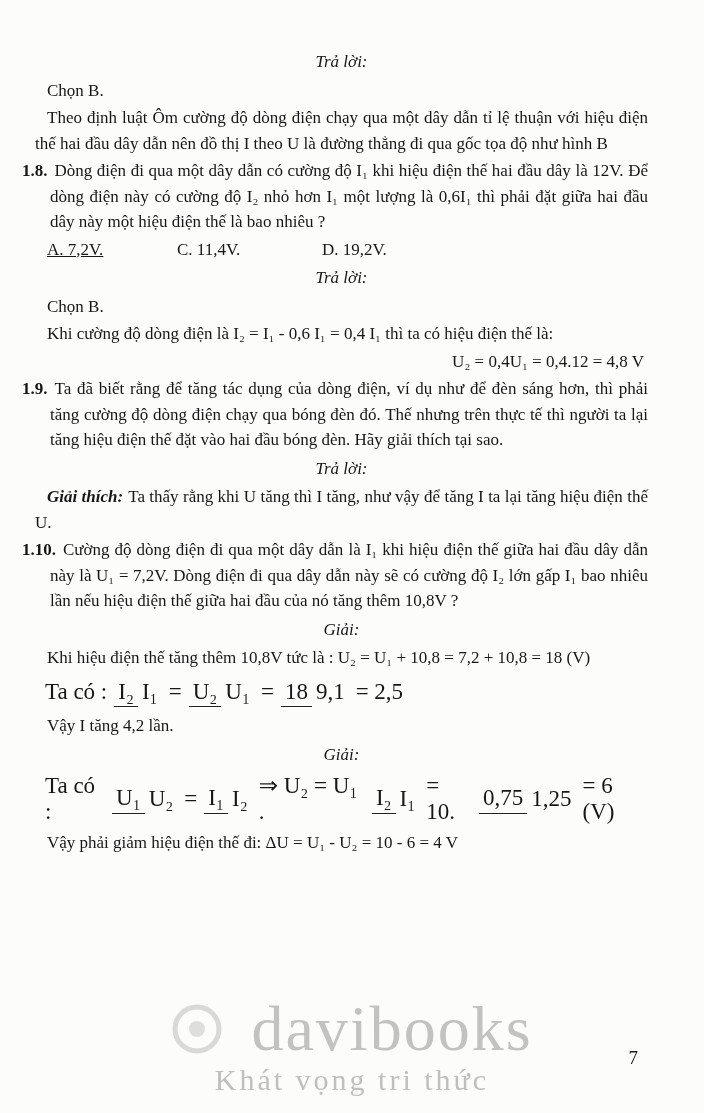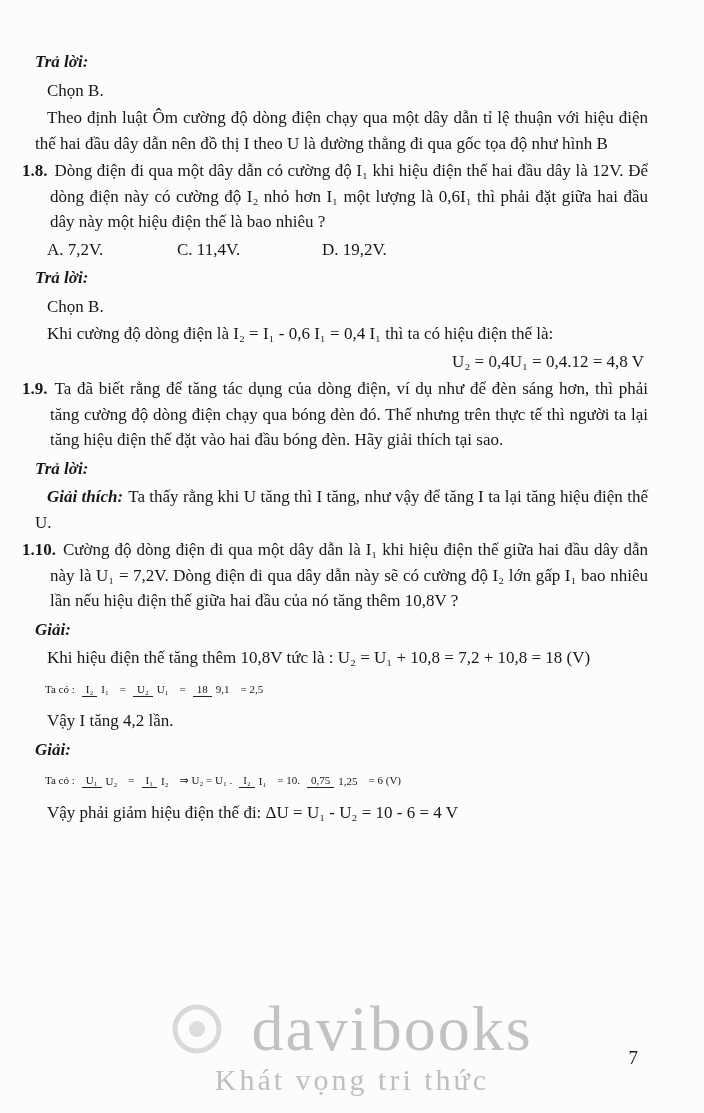--- a/index.html
+++ b/index.html
@@ -15,46 +15,46 @@
   }
   .content {
     position: relative;
     z-index: 1;
     padding: 46px 56px 0 35px;
     font-size: 17px;
     line-height: 25.5px;
   }
   .content p { margin: 0 0 2px 0; }
   .center-head {
-    text-align: left;
-    font-weight: bold;
+    text-align: center;
+    font-weight: normal;
     font-style: italic;
     margin: 3px 0 !important;
   }
   .para { text-indent: 12px; }
   .just { text-align: justify; }
   .q {
     padding-left: 28px;
     text-indent: -28px;
     margin-left: -13px !important;
     margin-bottom: 2px !important;
   }
   .qnum { font-weight: bold; padding-right: 7px; }
   .bi { font-weight: bold; font-style: italic; padding-right: 5px; }
   .options { display: flex; padding-left: 12px; }
-  .opt-a { width: 130px; }
+  .opt-a { width: 130px; text-decoration: underline; }
   .opt-b { width: 140px; }
   .opt-c { width: 145px; }
   .eq-right { text-align: right; padding-right: 4px; }
   .formula {
     display: flex;
     align-items: center;
     gap: 7px;
     margin: 6px 0 6px 10px;
-    font-size: 11px;
+    font-size: 23px;
   }
   .frac {
     display: inline-flex;
     flex-direction: row;
     align-items: center;
     line-height: 1.3;
     text-align: center;
   }
   .frac .num { border-bottom: 1.4px solid #222; padding: 0 4px; display: block; }
   .frac .den { padding: 0 4px; display: block; }

